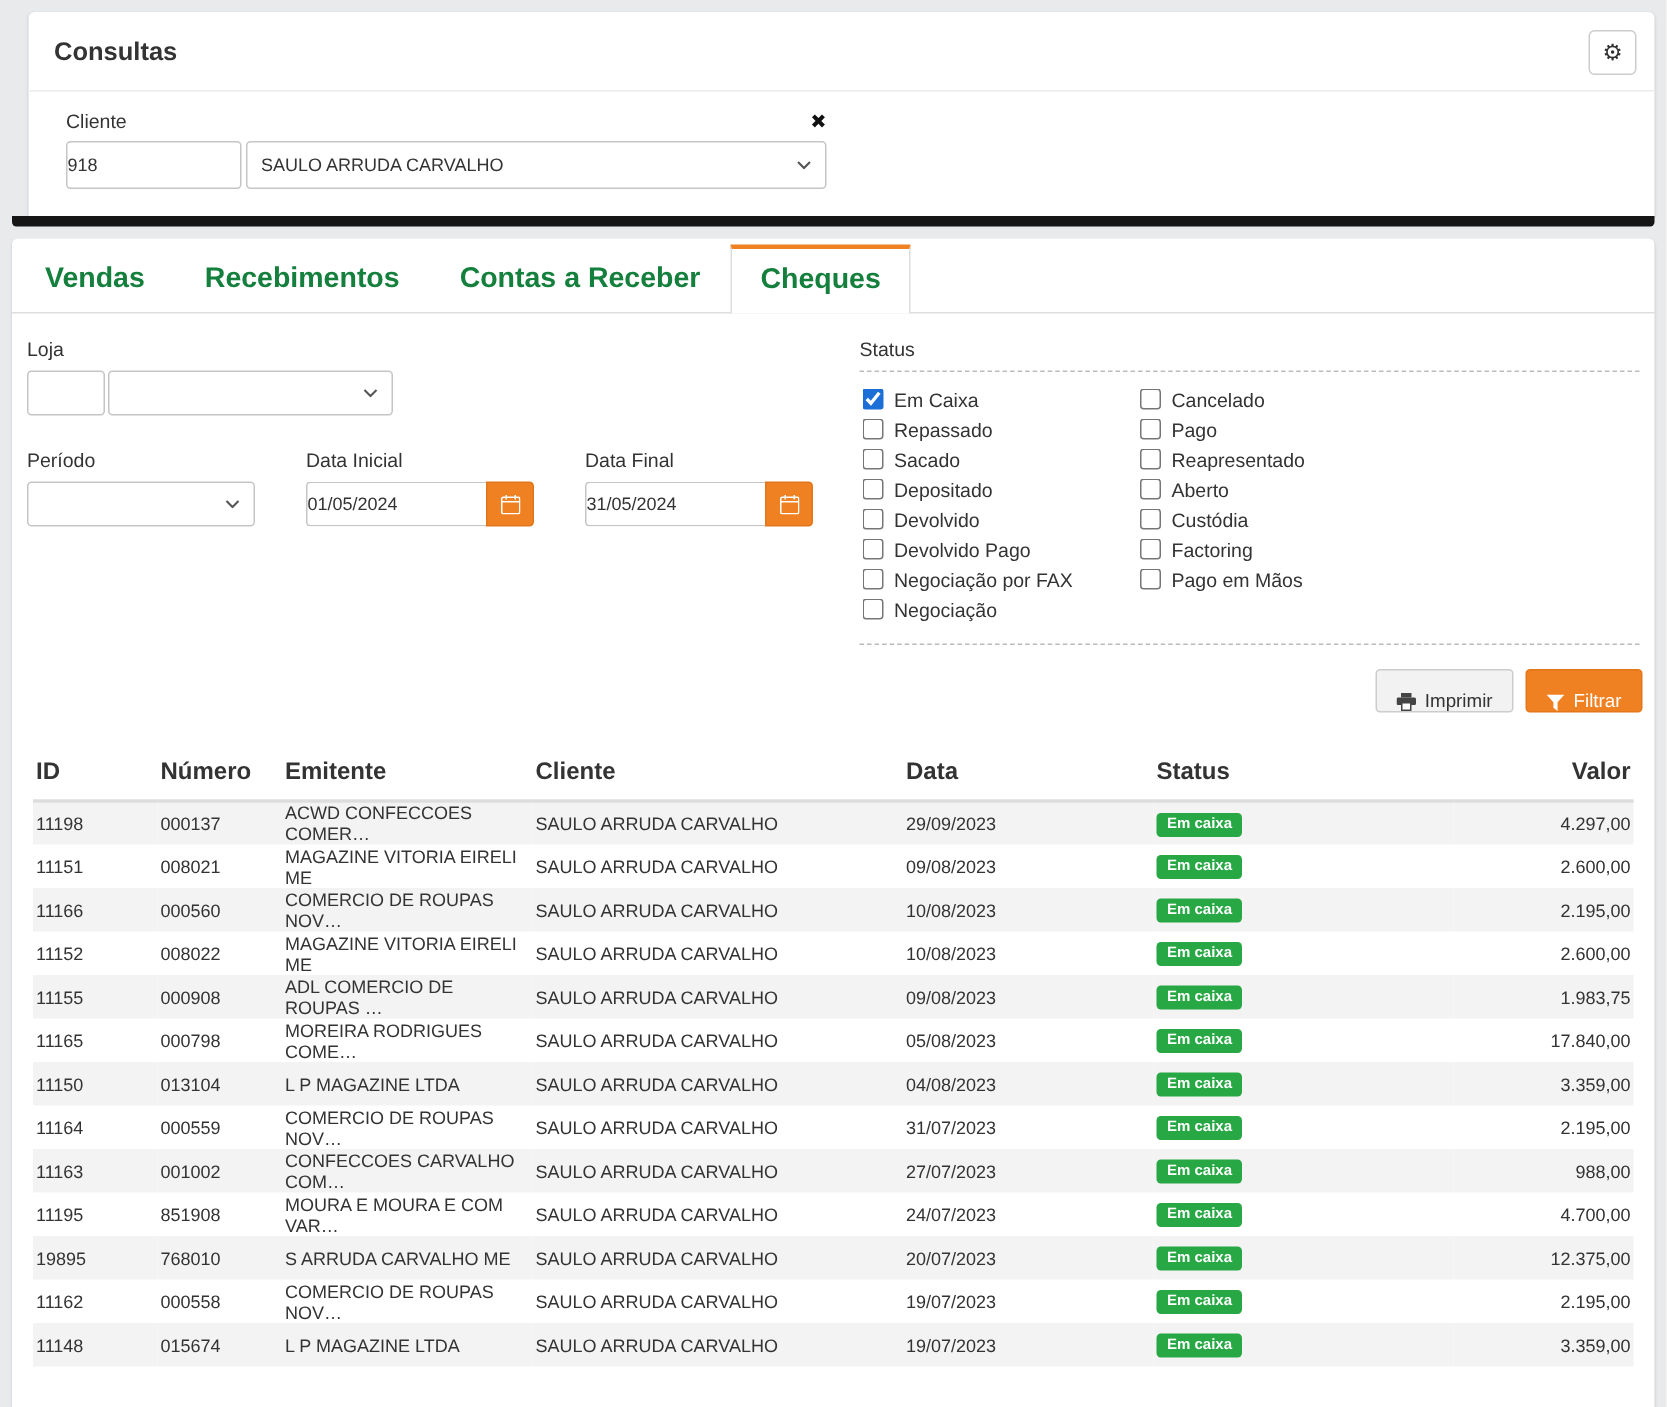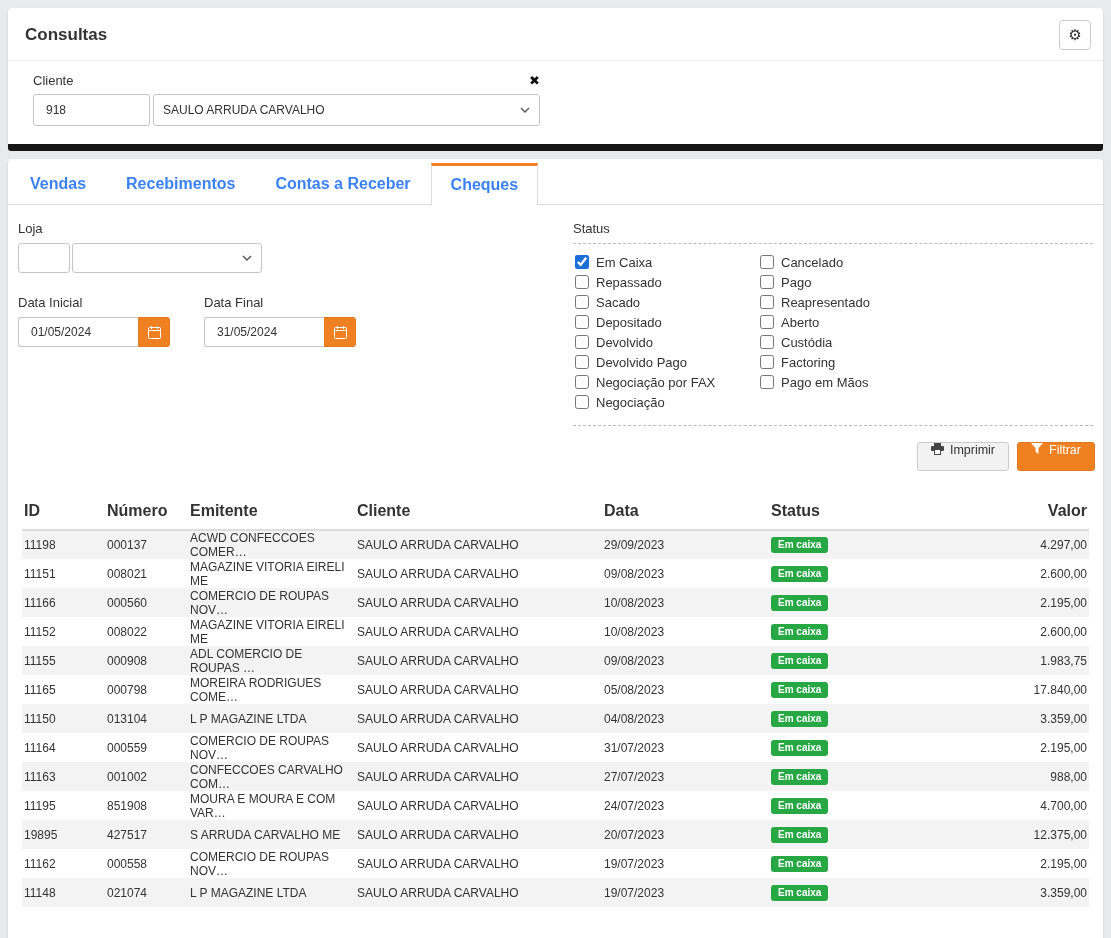--- a/index.html
+++ b/index.html
@@ -1,57 +1,57 @@
 <!DOCTYPE html>
 <html><head>
 <meta charset="utf-8">
 <style>
   *{box-sizing:border-box;margin:0;padding:0}
   html,body{width:1111px;}
   body{background:#e9eaeb;font-family:"Liberation Sans","DejaVu Sans",sans-serif;color:#333;font-size:13px;}
   .page{padding:8px;}
   .card{background:#fff;box-shadow:0 1px 2px rgba(0,0,0,.15);}
-  .top-card{border-radius:4px 4px 0 0;}
+  .top-card{border-radius:4px 4px 0 0;margin-left:11px;}
   .card-header{display:flex;align-items:center;justify-content:space-between;padding:12px 12px 10px 17px;border-bottom:1px solid #ececec;}
   .card-title{font-size:17px;font-weight:700;color:#333;}
   .icon-btn{width:32px;height:30px;border:1px solid #ccc;border-radius:4px;background:#fff;display:flex;align-items:center;justify-content:center;font-size:15px;color:#333;cursor:pointer;}
   .cliente-body{padding:12px 25px 18px;}
   .cliente-top{width:507px;display:flex;align-items:center;justify-content:space-between;margin-bottom:6px;}
   .cliente-label{font-size:13px;color:#333;}
   .close-x{font-size:13px;font-weight:bold;color:#111;cursor:pointer;line-height:1;}
-  .text-input{border:1px solid #c5c5c5;border-radius:3px;height:32px;padding:0 12px;font-size:12px;font-family:inherit;color:#333;background:#fff;}
+  .text-input{border:1px solid #c5c5c5;border-radius:3px;height:32px;padding:0 0;font-size:12px;font-family:inherit;color:#333;background:#fff;}
   .cliente-row{display:flex;gap:3px;}
   .cliente-code{width:117px;}
   .fake-select{border:1px solid #c5c5c5;border-radius:3px;height:32px;display:flex;align-items:center;justify-content:space-between;padding:0 9px;font-size:12px;background:#fff;cursor:pointer;color:#333;}
   .cliente-select{width:387px;}
   .dark-bar{height:7px;background:#161616;border-radius:0 0 3px 3px;}
   .main-card{margin-top:8px;border-radius:4px;padding-bottom:46px;}
   .tab-bar{display:flex;border-bottom:1px solid #ddd;padding:4px 0 0 2px;}
-  .tab{padding:11px 19px;font-size:16px;font-weight:600;color:#3b82f6;background:transparent;border:1px solid transparent;border-bottom:none;cursor:pointer;font-family:inherit;}
+  .tab{padding:11px 19px;font-size:19px;font-weight:600;color:#15803d;background:transparent;border:1px solid transparent;border-bottom:none;cursor:pointer;font-family:inherit;}
   .tab.active{background:#fff;border-color:#ddd #ddd transparent;border-top:3px solid #ef8123;padding-top:9px;margin-bottom:-1px;}
   .filters{display:flex;padding:16px 10px 0 10px;justify-content:center;}
   .filters-left{width:555px;flex:0 0 auto;}
   .field-label{font-size:13px;margin-bottom:7px;color:#333;}
   .loja-row{display:flex;gap:2px;}
   .loja-code{width:52px;height:30px;}
   .sel-30{height:30px;}
   .loja-select{width:190px;}
   .row2{display:flex;gap:34px;margin-top:22px;}
   .periodo-select{width:152px;}
   .date-group{display:flex;}
   .date-input{width:120px;height:30px;border-radius:3px 0 0 3px;border-right:none;}
   .date-btn{width:32px;height:30px;background:#ef8123;border:1px solid #e2761a;border-radius:0 3px 3px 0;display:flex;align-items:center;justify-content:center;cursor:pointer;}
   .status-block{flex:1;}
   .status-fieldset{border-top:1px dashed #bbb;border-bottom:1px dashed #bbb;margin-top:6px;padding:8px 0 13px 2px;display:flex;}
   .status-col{display:flex;flex-direction:column;}
   .status-col-1{width:185px;}
   .chk{display:flex;align-items:center;gap:7px;height:20px;font-size:13px;cursor:pointer;}
   .chk input{width:14px;height:14px;accent-color:#1d6fd8;margin:0;cursor:pointer;}
   .actions{display:flex;justify-content:flex-end;gap:8px;padding:16px 8px 12px 0;}
-  .btn{display:inline-flex;align-items:flex-start;gap:6px;border-radius:3px;font-size:12.5px;padding:0 13px;height:29px;cursor:pointer;font-family:inherit;}
+  .btn{display:inline-flex;align-items:flex-end;gap:6px;border-radius:3px;font-size:12.5px;padding:0 13px;height:29px;cursor:pointer;font-family:inherit;}
   .btn-light{background:#f2f2f2;border:1px solid #ccc;color:#333;}
   .btn-orange{background:#ef8123;border:1px solid #e2761a;color:#fff;}
   .table-wrap{padding:10px 14px 0;}
   table{width:100%;border-collapse:collapse;table-layout:fixed;}
   th{font-size:16px;font-weight:700;text-align:left;padding:9px 2px;border-bottom:2px solid #ddd;color:#333;}
   td{font-size:12px;padding:0 2px;height:29px;color:#333;}
   tbody tr:nth-child(odd){background:#f3f3f4;}
   th.right,td.right{text-align:right;}
   .badge{display:inline-block;background:#28a745;color:#fff;font-size:10px;font-weight:700;padding:3px 7px;border-radius:3px;line-height:1;}
 </style>
@@ -100,20 +100,29 @@
         <div class="loja-row">
           <input class="text-input loja-code" value="" style="">
           <div class="fake-select sel-30 loja-select">
             <span></span>
             <svg width="10" height="6" viewBox="0 0 10 6">
               <path d="M1 1 L5 5 L9 1" stroke="#555" stroke-width="1.4" fill="none"></path>
             </svg>
           </div>
         </div>
         <div class="row2">
+          <div>
+            <div class="field-label">Período</div>
+            <div class="fake-select sel-30 periodo-select">
+              <span></span>
+              <svg width="10" height="6" viewBox="0 0 10 6">
+                <path d="M1 1 L5 5 L9 1" stroke="#555" stroke-width="1.4" fill="none"></path>
+              </svg>
+            </div>
+          </div>
           <div>
             <div class="field-label">Data Inicial</div>
             <div class="date-group">
               <input class="text-input date-input" value="01/05/2024" style="">
               <button class="date-btn">
                 <svg width="13" height="13" viewBox="0 0 13 13">
                   <rect x="0.5" y="1.5" width="12" height="11" rx="1" fill="none" stroke="#fff"></rect>
                   <line x1="3.5" y1="0" x2="3.5" y2="3" stroke="#fff"></line>
                   <line x1="9.5" y1="0" x2="9.5" y2="3" stroke="#fff"></line>
                   <line x1="0.5" y1="4.5" x2="12.5" y2="4.5" stroke="#fff"></line>
@@ -333,39 +342,39 @@
               <td>11195</td>
               <td>851908</td>
               <td>MOURA E MOURA E COM VAR…</td>
               <td>SAULO ARRUDA CARVALHO</td>
               <td>24/07/2023</td>
               <td><span class="badge">Em caixa</span></td>
               <td class="right">4.700,00</td>
             </tr>
             <tr>
               <td>19895</td>
-              <td>427517</td>
+              <td>768010</td>
               <td>S ARRUDA CARVALHO ME</td>
               <td>SAULO ARRUDA CARVALHO</td>
               <td>20/07/2023</td>
               <td><span class="badge">Em caixa</span></td>
               <td class="right">12.375,00</td>
             </tr>
             <tr>
               <td>11162</td>
               <td>000558</td>
               <td>COMERCIO DE ROUPAS NOV…</td>
               <td>SAULO ARRUDA CARVALHO</td>
               <td>19/07/2023</td>
               <td><span class="badge">Em caixa</span></td>
               <td class="right">2.195,00</td>
             </tr>
             <tr>
               <td>11148</td>
-              <td>021074</td>
+              <td>015674</td>
               <td>L P MAGAZINE LTDA</td>
               <td>SAULO ARRUDA CARVALHO</td>
               <td>19/07/2023</td>
               <td><span class="badge">Em caixa</span></td>
               <td class="right">3.359,00</td>
             </tr>
           </tbody>
       </table>
     </div>
   </div>

